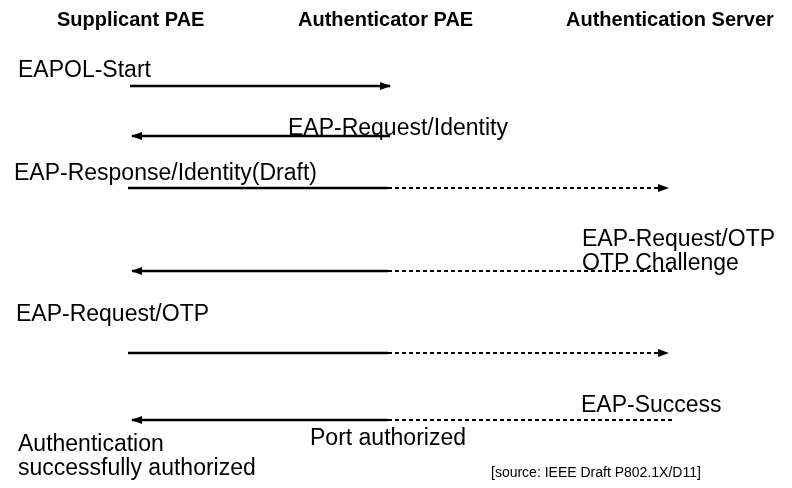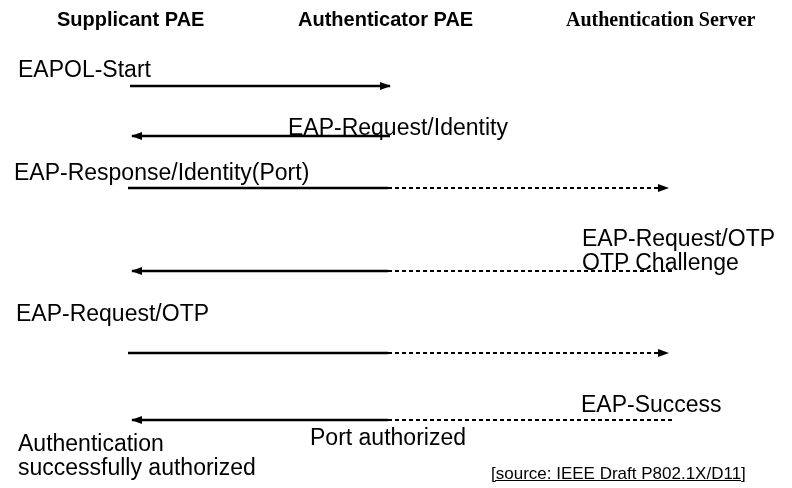--- a/index.html
+++ b/index.html
@@ -20,46 +20,45 @@
     white-space: nowrap;
   }
   .lbl {
     position: absolute;
     font-size: 23px;
     white-space: nowrap;
     line-height: 24px;
   }
   .src {
     position: absolute;
-    font-size: 17px;
+    font-size: 14px;
     white-space: nowrap;
-    text-decoration: underline;
   }
   svg.arrows {
     position: absolute;
     left: 0; top: 0;
     width: 792px; height: 488px;
     pointer-events: none;
   }
   svg.arrows line { stroke: #000000; }
   .solid  { stroke-width: 2.4; }
   .dotted { stroke-width: 2; stroke-dasharray: 4 3; }
 </style>
 </head>
 <body>
 
 <div id="canvas">
 
   <div class="hdr" style="left:57px;  top:8px;">Supplicant PAE</div>
   <div class="hdr" style="left:298px; top:8px;">Authenticator PAE</div>
-  <div class="hdr" style="left:566px; top:8px;font-family:Liberation Serif, serif;">Authentication Server</div>
+  <div class="hdr" style="left:566px; top:8px;">Authentication Server</div>
 
   <div class="lbl" style="left:18px;  top:57px;">EAPOL-Start</div>
   <div class="lbl" style="left:288px; top:115px;">EAP-Request/Identity</div>
-  <div class="lbl" style="left:14px;  top:160px;">EAP-Response/Identity(Port)</div>
+  <div class="lbl" style="left:14px;  top:160px;">EAP-Response/Identity(Draft)</div>
 
   <div class="lbl" style="left:582px; top:226px;">EAP-Request/OTP</div>
   <div class="lbl" style="left:582px; top:250px;">OTP Challenge</div>
 
   <div class="lbl" style="left:16px;  top:301px;">EAP-Request/OTP</div>
 
   <div class="lbl" style="left:581px; top:392px;">EAP-Success</div>
 
   <div class="lbl" style="left:310px; top:425px;">Port authorized</div>
   <div class="lbl" style="left:18px;  top:431px;">Authentication</div>

